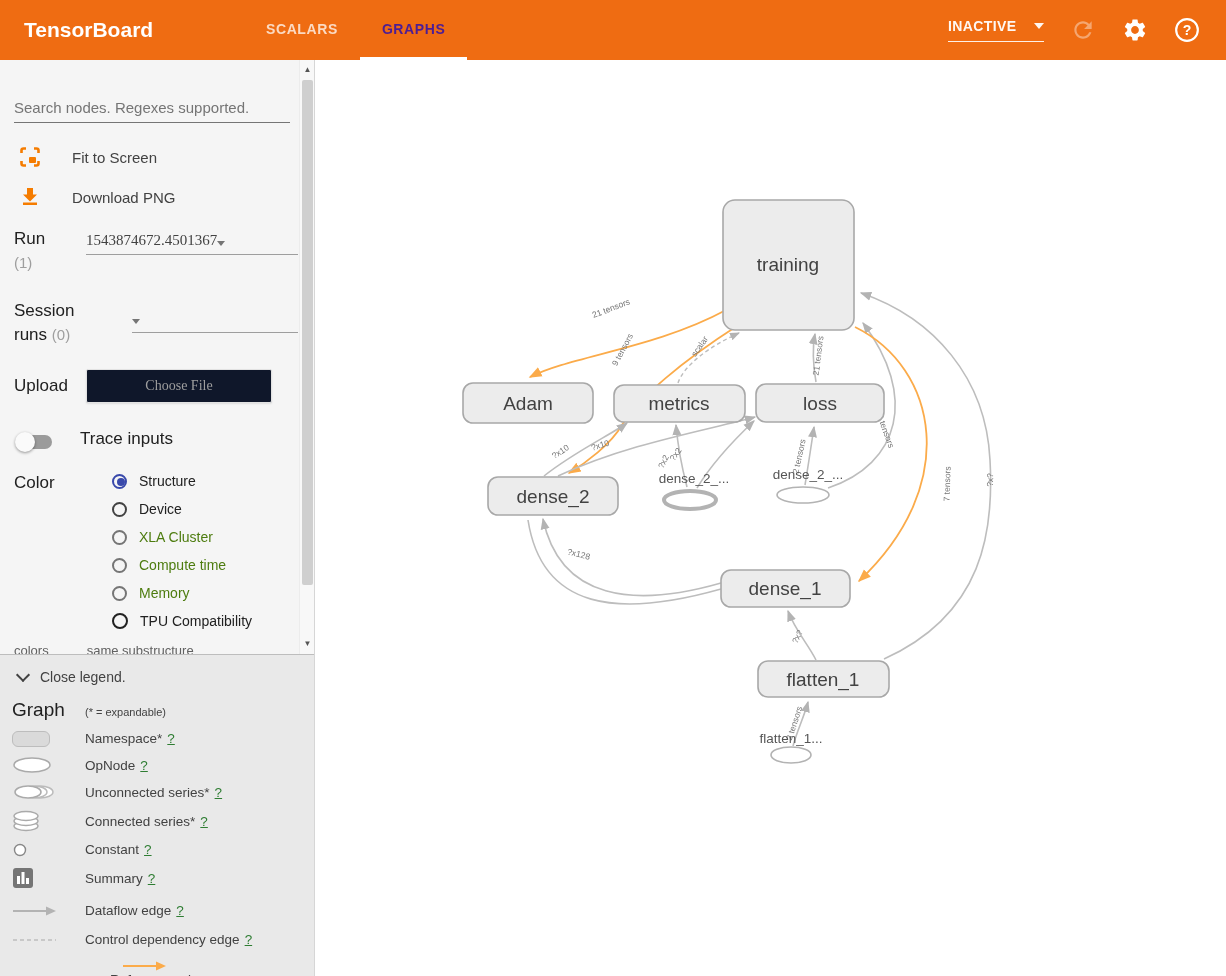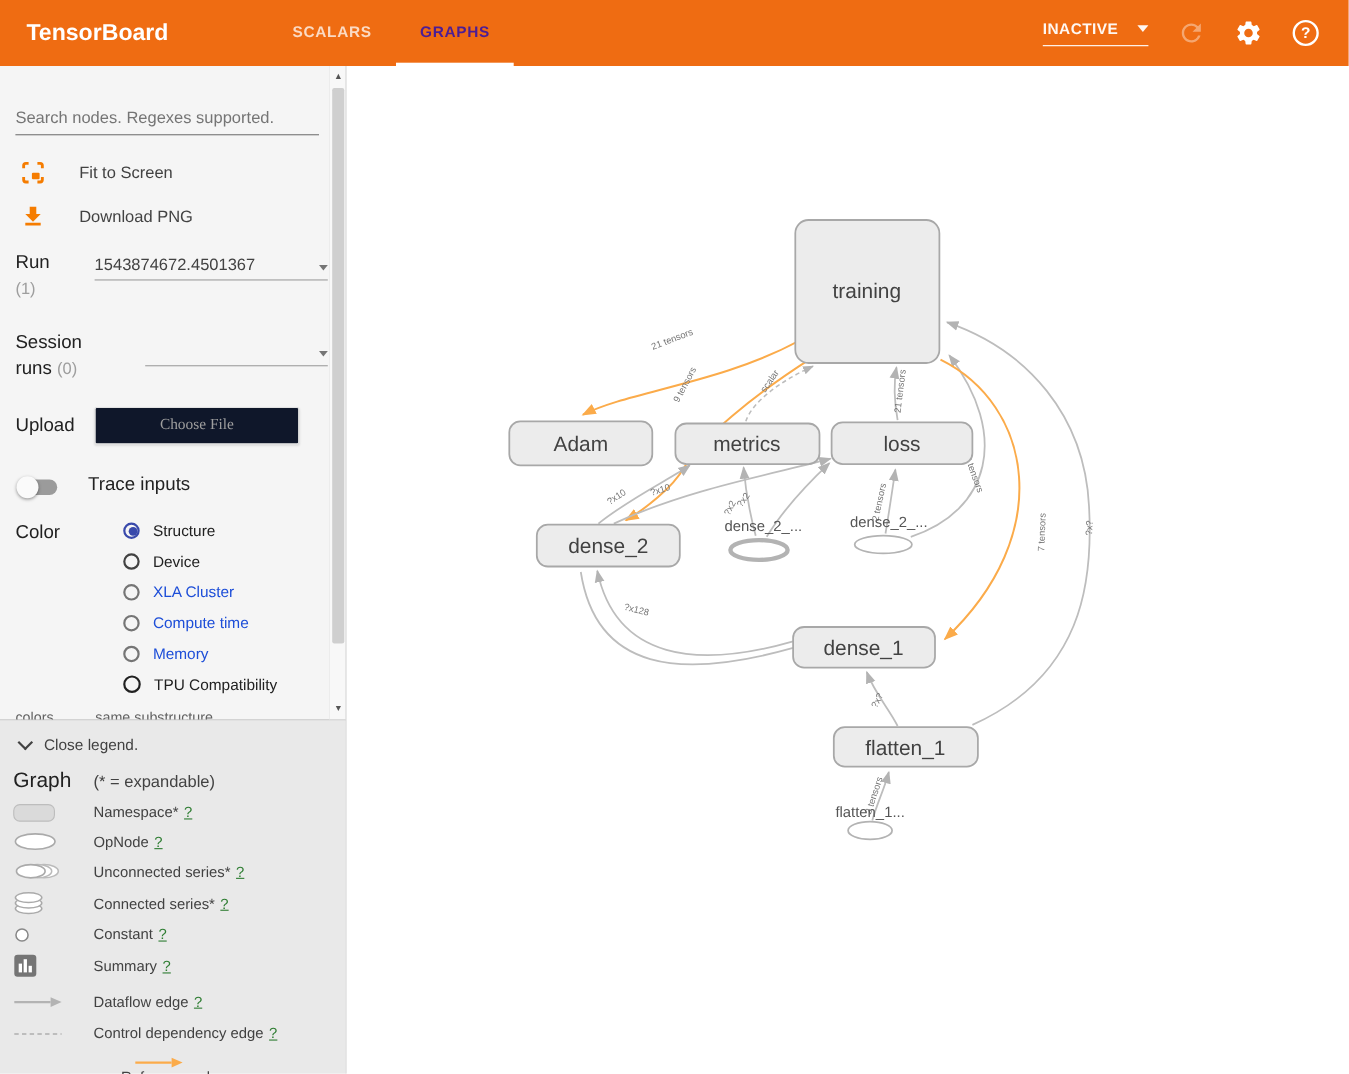--- a/index.html
+++ b/index.html
@@ -22,54 +22,54 @@
   .search-input { display:block; width:276px; margin-top:35px; background:transparent; border:none; border-bottom:1px solid #757575; font-size:15px; color:#424242; padding:4px 0 6px 0; font-family:"Liberation Sans", sans-serif; }
   .search-input::placeholder { color:#757575; opacity:1; }
   .tool-row { display:flex; align-items:center; margin-top:22px; cursor:pointer; }
   .tool-row + .tool-row { margin-top:16px; }
   .tool-icon { width:24px; height:24px; margin-left:4px; margin-right:30px; }
   .tool-label { font-size:15px; color:#424242; }
   .field-row { display:flex; margin-top:18px; }
   .field-label { width:72px; font-size:17px; color:#212121; line-height:24px; }
   .count { color:#9e9e9e; font-size:15px; }
   .count.block { display:block; }
-  .select-box { flex:1; display:flex; align-items:flex-end; justify-content:space-between; border-bottom:1px solid #9e9e9e; padding-bottom:5px; margin-top:4px; height:24px; cursor:pointer; }
+  .select-box { flex:1; display:flex; align-items:flex-end; justify-content:flex-start; border-bottom:1px solid #9e9e9e; padding-bottom:5px; margin-top:4px; height:24px; cursor:pointer;font-family:Liberation Serif, serif; }
   .select-value { font-size:15px; color:#424242; white-space:nowrap; }
   .select-caret { width:0; height:0; border-left:4px solid transparent; border-right:4px solid transparent; border-top:5px solid #757575; margin-bottom:3px; }
   .choose-file { width:186px; height:34px; background:#0f172a; border:1px solid #e2e2e2; border-radius:2px; box-shadow:0 1px 2px rgba(0,0,0,0.10); color:#9e9e9e; font-size:14px; cursor:pointer; font-family:Liberation Serif, serif; }
   .toggle-row { display:flex; align-items:flex-end; margin-top:26px; }
   .toggle { position:relative; width:34px; height:14px; background:#9b9b9b; border-radius:7px; margin-left:4px; margin-right:28px; cursor:pointer; }
   .toggle-knob { position:absolute; left:-3px; top:-3px; width:20px; height:20px; background:#fafafa; border-radius:50%; box-shadow:0 1px 3px rgba(0,0,0,0.4); }
   .toggle-label { font-size:17px; color:#212121; }
   .color-section { display:flex; margin-top:24px;gap:40px; }
   .color-label { width:58px; font-size:17px; color:#212121; line-height:20px; }
   .radio-col { display:flex; flex-direction:column; gap:12px; }
   .radio-row { display:flex; align-items:center; gap:12px; cursor:pointer; }
   .radio { width:15px; height:15px; border-radius:50%; border:2px solid #757575; position:relative; flex:none; }
   .radio.sel { border-color:#3949ab; }
   .radio.sel::after { content:""; position:absolute; left:2.5px; top:2.5px; width:8px; height:8px; border-radius:50%; background:#3949ab; }
   .radio.dark { border-color:#424242; }
   .radio.bold { border-color:#212121; border-width:2.4px; width:16px; height:16px; }
-  .radio-label { font-size:14px; color:#1d4ed8; }
+  .radio-label { font-size:14px; color:#4d7c0f; }
   .radio-label.dark { color:#212121; }
   .side-footer { display:flex; gap:38px; margin-top:14px; font-size:13px; color:#616161; }
 
   .side-scrollbar { position:absolute; right:0; top:0; width:15px; height:100%; background:#f8f8f8; border-left:1px solid #ececec; }
   .sb-arrow { position:absolute; left:0; width:15px; height:16px; color:#555; font-size:8px; text-align:center; line-height:16px; cursor:pointer; }
   .sb-arrow.up { top:2px; }
   .sb-arrow.down { bottom:2px; }
   .sb-thumb { position:absolute; left:2px; top:20px; width:11px; height:505px; background:#cfcfcf; border-radius:2px; cursor:pointer; }
 
   
   .legend { position:absolute; left:0; top:595px; width:100%; height:321px; background:#e9e9e9; padding:14px 10px 0 12px; }
   .legend-close { display:flex; align-items:center; gap:12px; font-size:14px; color:#424242; cursor:pointer; margin-left:6px; }
   .chev { width:10px; height:10px; border-right:2px solid #424242; border-bottom:2px solid #424242; transform:rotate(45deg); margin-top:-4px; }
   .legend-title-row { display:flex; align-items:baseline; margin-top:14px; }
   .legend-title { font-size:19px; color:#212121; width:73px; }
-  .legend-sub { font-size:15px; color:#424242; }
+  .legend-sub { font-size:11px; color:#424242; }
   .legend-item { display:flex; align-items:center; margin-top:9px; min-height:17px; }
   .glyph-cell { width:73px; display:flex; align-items:center; }
   .legend-label { font-size:13.5px; color:#424242; }
   .help-link { font-size:13.5px; color:#2e7d32; text-decoration:underline; margin-left:5px; cursor:pointer; }
   .g-namespace { width:38px; height:16px; background:#dadada; border:1.5px solid #bdbdbd; border-radius:6px; }
 
   
   .main { position:absolute; left:316px; top:60px; width:910px; height:916px; background:#fff; }
   .gedge { fill:none; stroke:#bdbdbd; stroke-width:1.6; }
   .gedge.orange { stroke:#fbab4a; stroke-width:1.8; }

